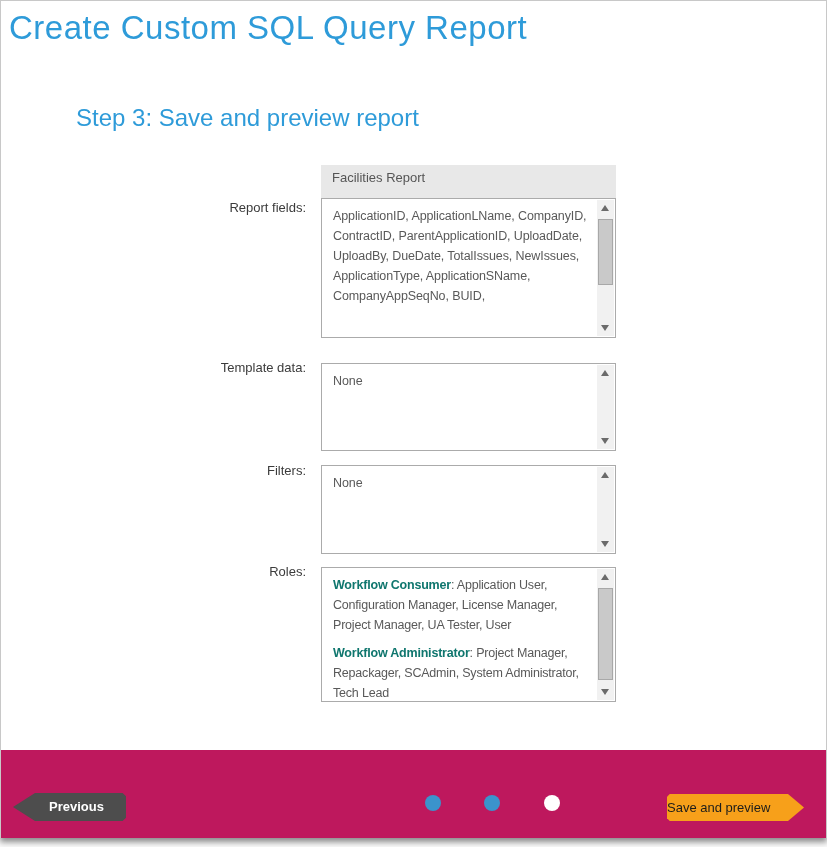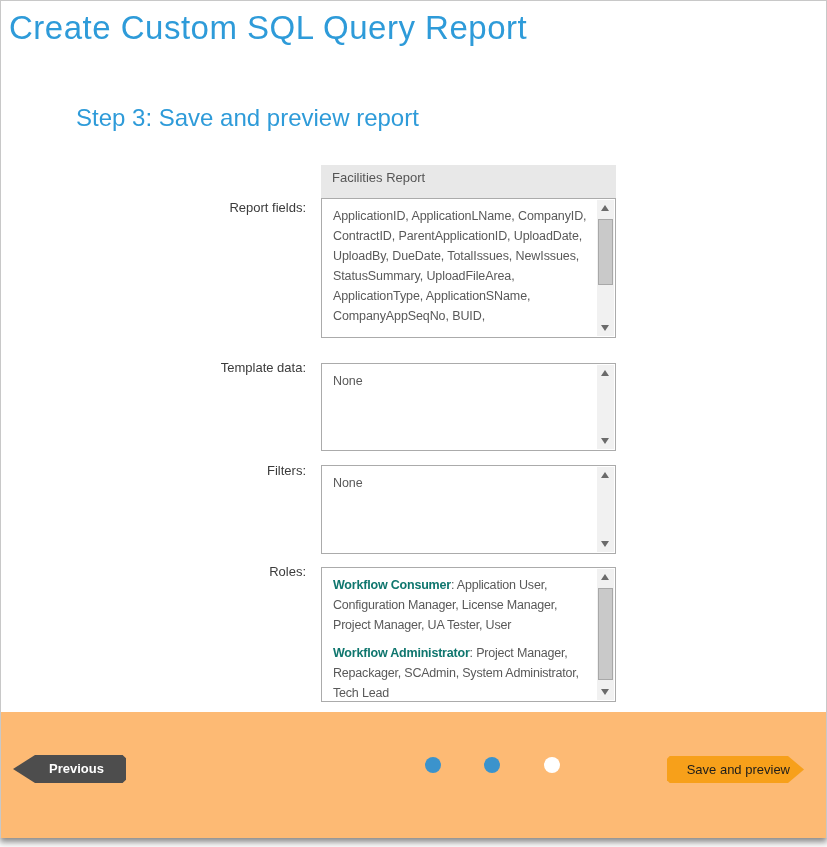--- a/index.html
+++ b/index.html
@@ -35,29 +35,29 @@
   .sb-btn.up{top:0;} .sb-btn.down{bottom:0;}
   .tri{position:absolute;left:4px;width:0;height:0;border-left:4.5px solid transparent;
        border-right:4.5px solid transparent;}
   .tri.up{top:5px;border-bottom:6px solid #6b6b6b;}
   .tri.down{top:6px;border-top:6px solid #6b6b6b;}
   .sb-thumb{position:absolute;left:1px;width:15px;background:#c9c9c9;
             border:1px solid #a8a8a8;box-sizing:border-box;}
   .thumb-fields{top:19px;height:66px;}
   .thumb-roles{top:19px;height:92px;}
   
-  .footer{position:absolute;left:0;right:0;bottom:0;height:126px;background:#fdba74;}
+  .footer{position:absolute;left:0;right:0;bottom:0;height:88px;background:#be185d;}
   .btn-prev{position:absolute;left:12px;top:43px;width:113px;height:28px;
             background:#4d4d4d;color:#fff;font-size:13px;font-weight:bold;
             line-height:28px;text-align:center;padding-left:14px;box-sizing:border-box;
             clip-path:polygon(0 50%,22px 0,97% 0,100% 12%,100% 88%,97% 100%,22px 100%);
             filter:drop-shadow(0 2px 2px rgba(0,0,0,.35));cursor:pointer;}
   .btn-save{position:absolute;left:666px;top:44px;width:137px;height:27px;
             background:#f7a01a;color:#1d1d1b;font-size:13px;line-height:27px;
-            text-align:right;padding-right:14px;box-sizing:border-box;
+            text-align:left;padding-right:14px;box-sizing:border-box;
             clip-path:polygon(0 10%,2% 0,calc(100% - 16px) 0,100% 50%,calc(100% - 16px) 100%,2% 100%,0 90%);
             filter:drop-shadow(0 2px 2px rgba(0,0,0,.35));cursor:pointer;}
   .dots{position:absolute;left:424px;top:45px;width:140px;height:16px;}
   .dot{position:absolute;width:16px;height:16px;border-radius:50%;background:#3b93cc;}
   .dot.active{background:#ffffff;}
   .dot.d0{left:0;} .dot.d1{left:59px;} .dot.d2{left:119px;}
 </style>
 </head>
 <body>
 
@@ -67,21 +67,20 @@
   <div class="step-heading">Step 3: Save and preview report</div>
 
   <div class="name-input">Facilities Report</div>
 
   <div class="lbl" style="top:199px">Report fields:</div>
   <div class="box box-fields">
     <div class="inner">
       <div class="fline">ApplicationID, ApplicationLName, CompanyID,</div>
       <div class="fline">ContractID, ParentApplicationID, UploadDate,</div>
       <div class="fline">UploadBy, DueDate, TotalIssues, NewIssues,</div>
-      <div class="fline">StatusSummary, UploadFileArea,</div>
       <div class="fline">ApplicationType, ApplicationSName,</div>
       <div class="fline">CompanyAppSeqNo, BUID,</div>
     </div>
     <div class="sb">
       <div class="sb-btn up">
           <span class="tri up"></span>
         </div>
       <div class="sb-thumb thumb-fields"></div>
       <div class="sb-btn down">
           <span class="tri down"></span>

